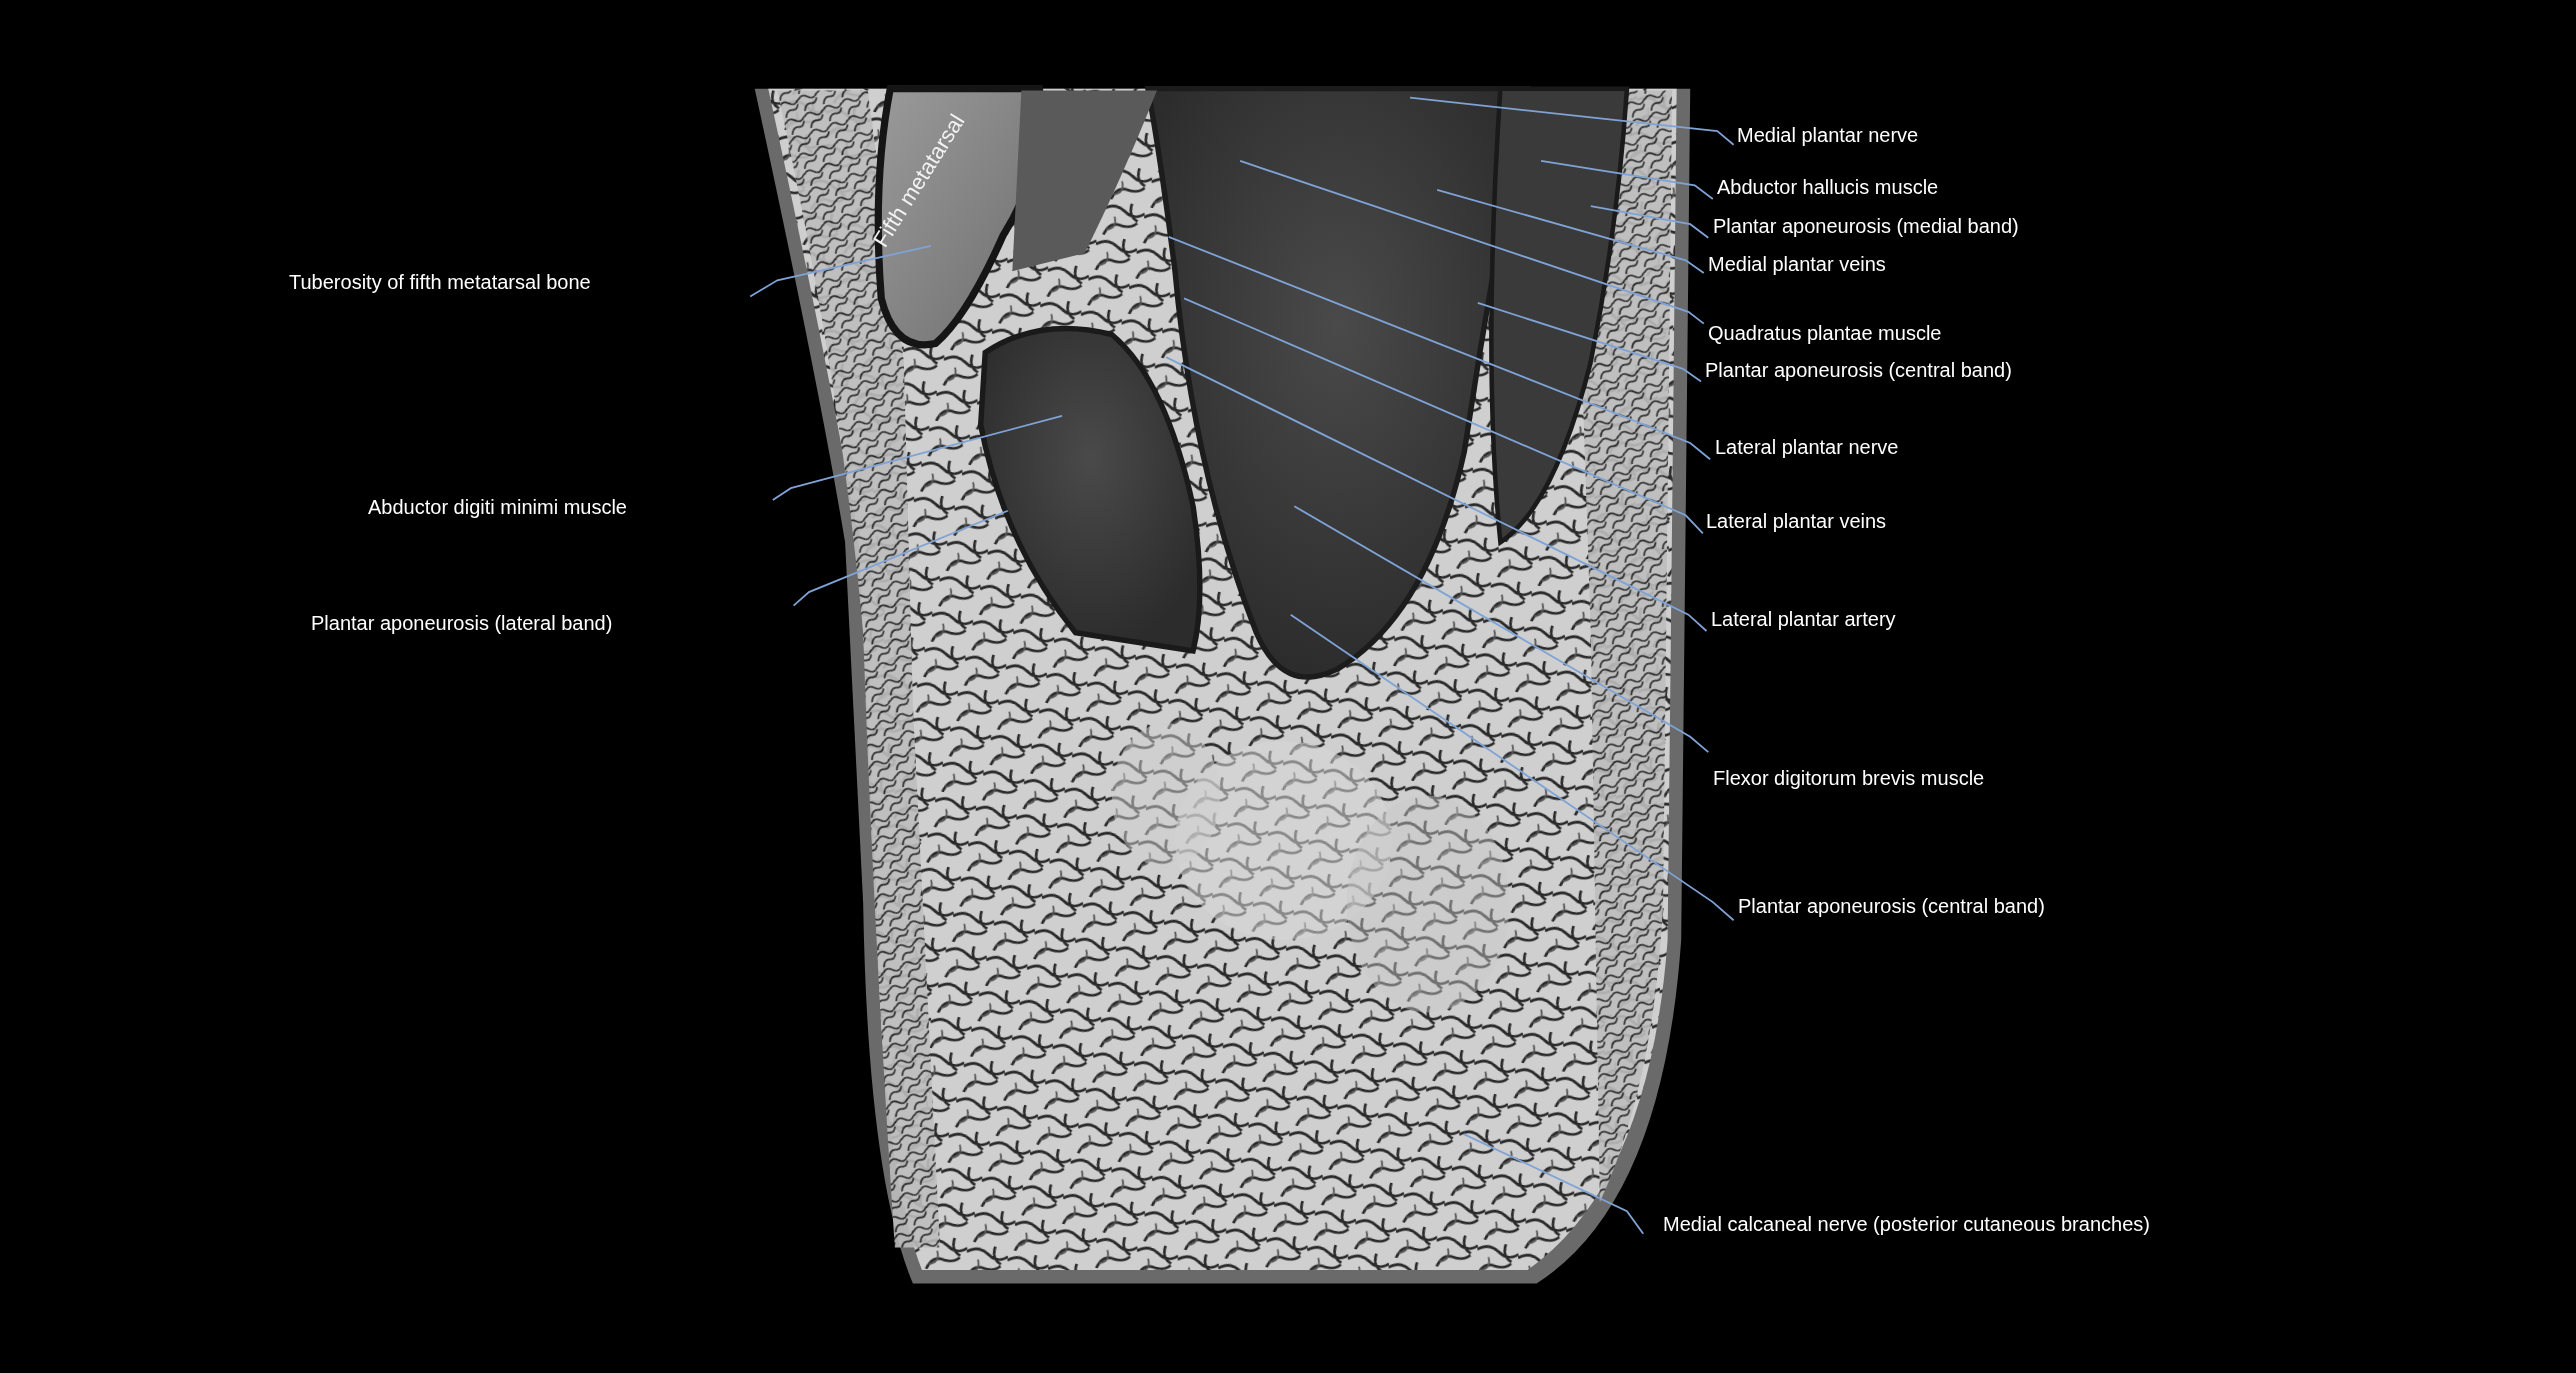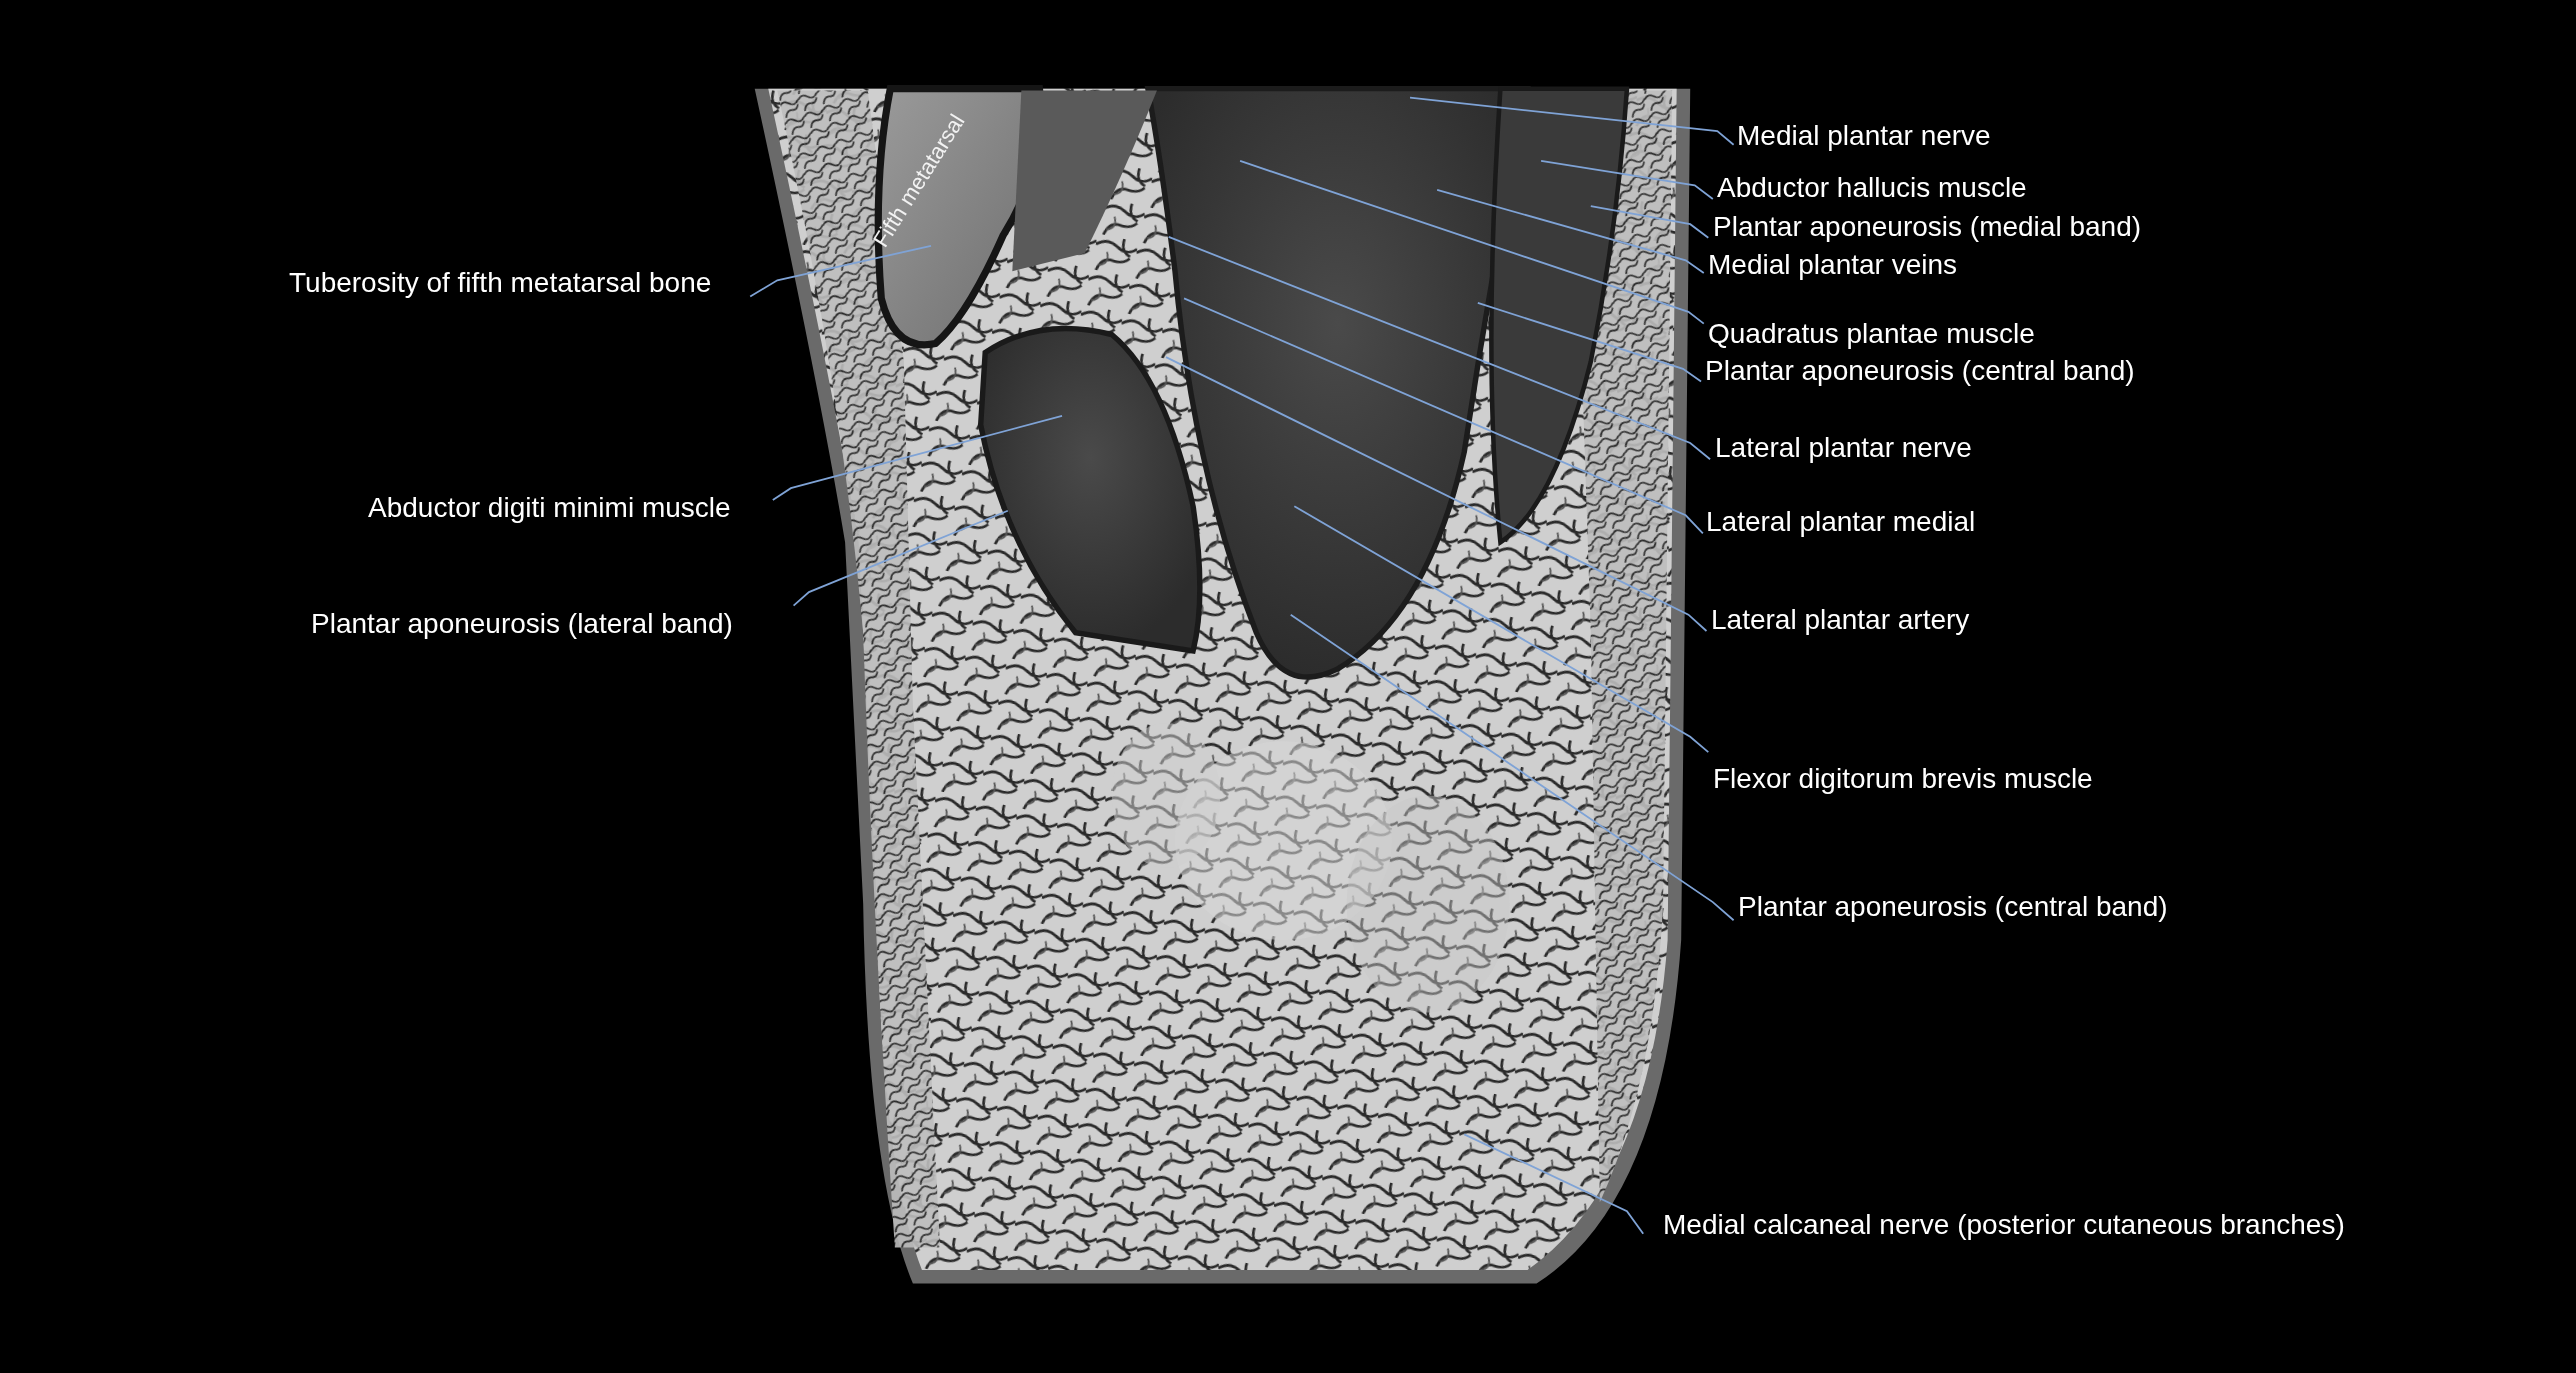--- a/index.html
+++ b/index.html
@@ -1,19 +1,19 @@
 <!DOCTYPE html>
 <html style="font-size:14.5px"><head>
   <meta charset="utf-8">
   <style>
     html, body { margin:0; padding:0; background:#000; }
     body { width:2576px; height:1374px; position:relative; overflow:hidden;
            font-family:"Liberation Sans", sans-serif; }
     #stage { position:absolute; left:0; top:0; width:2576px; height:1374px; }
-    .label { position:absolute; color:#fff; font-size:28px; line-height:33px; white-space:nowrap; }
+    .label { position:absolute; color:#fff; font-size:20px; line-height:33px; white-space:nowrap; }
     .inner-label { position:absolute; color:#f2f2f2; font-size:22px; white-space:nowrap;
                    transform-origin:left bottom; }
   </style>
 </head>
 <body>
 
 <div id="stage">
   <svg id="scan" width="2576" height="1374" viewBox="0 0 2850 1520" style="position:absolute;left:0;top:0">
     <defs>
       <pattern id="fat" width="46" height="40" patternUnits="userSpaceOnUse" patternTransform="rotate(12)">
@@ -79,20 +79,20 @@
       <div class="label" style="left: 289px; top: 266px;">Tuberosity of fifth metatarsal bone</div>
       <div class="label" style="left: 368px; top: 491px;">Abductor digiti minimi muscle</div>
       <div class="label" style="left: 311px; top: 573px; margin-top: 34px;">Plantar aponeurosis (lateral band)</div>
       <div class="label" style="left: 1737px; top: 119px;">Medial plantar nerve</div>
       <div class="label" style="left: 1717px; top: 171px;">Abductor hallucis muscle</div>
       <div class="label" style="left: 1713px; top: 210px;">Plantar aponeurosis (medial band)</div>
       <div class="label" style="left: 1708px; top: 248px;">Medial plantar veins</div>
       <div class="label" style="left: 1708px; top: 298px; margin-top: 19px;">Quadratus plantae muscle</div>
       <div class="label" style="left: 1705px; top: 354px;">Plantar aponeurosis (central band)</div>
       <div class="label" style="left: 1715px; top: 431px;">Lateral plantar nerve</div>
-      <div class="label" style="left: 1706px; top: 505px;">Lateral plantar medial</div>
+      <div class="label" style="left: 1706px; top: 505px;">Lateral plantar veins</div>
       <div class="label" style="left: 1711px; top: 603px;">Lateral plantar artery</div>
       <div class="label" style="left: 1713px; top: 722px; margin-top: 40px;">Flexor digitorum brevis muscle</div>
       <div class="label" style="left: 1738px; top: 890px;">Plantar aponeurosis (central band)</div>
       <div class="label" style="left: 1663px; top: 1208px;">Medial calcaneal nerve (posterior cutaneous branches)</div>
     </div>
 </div>
 
 
 </body></html>

